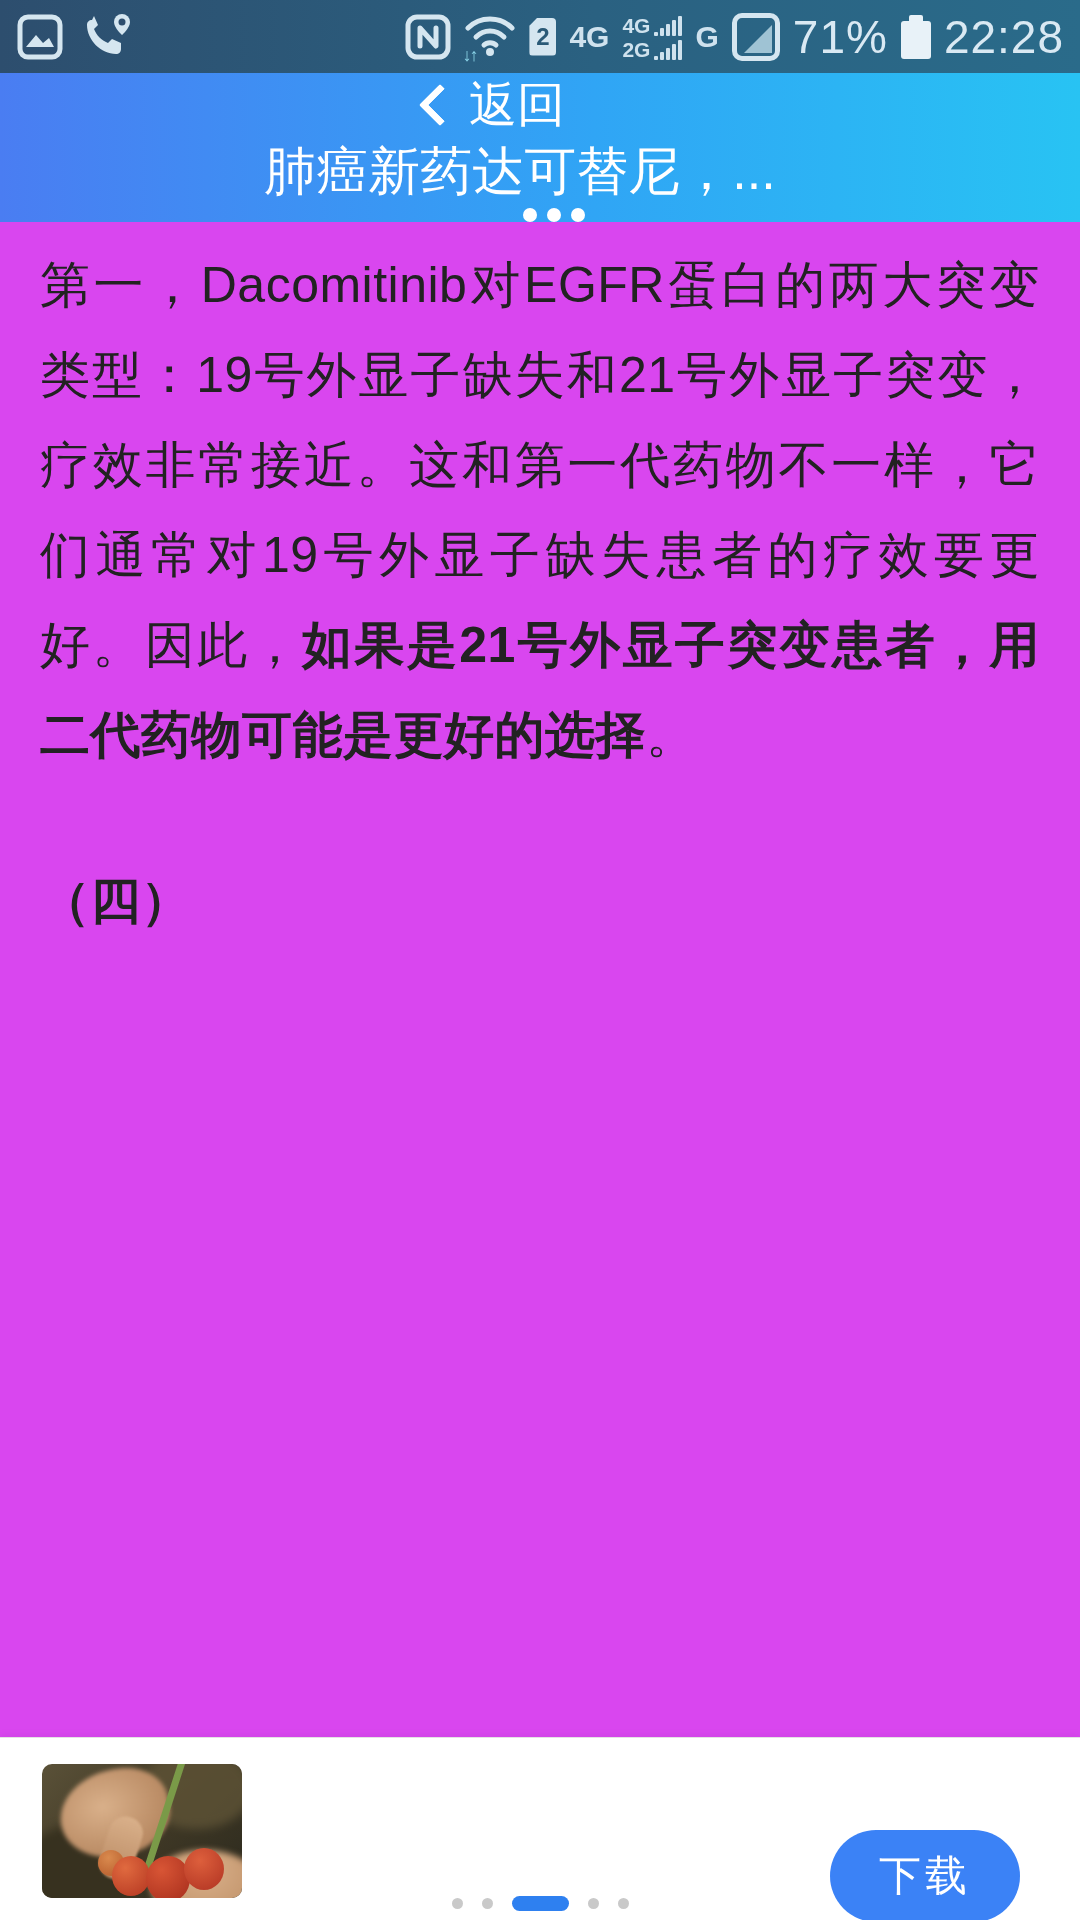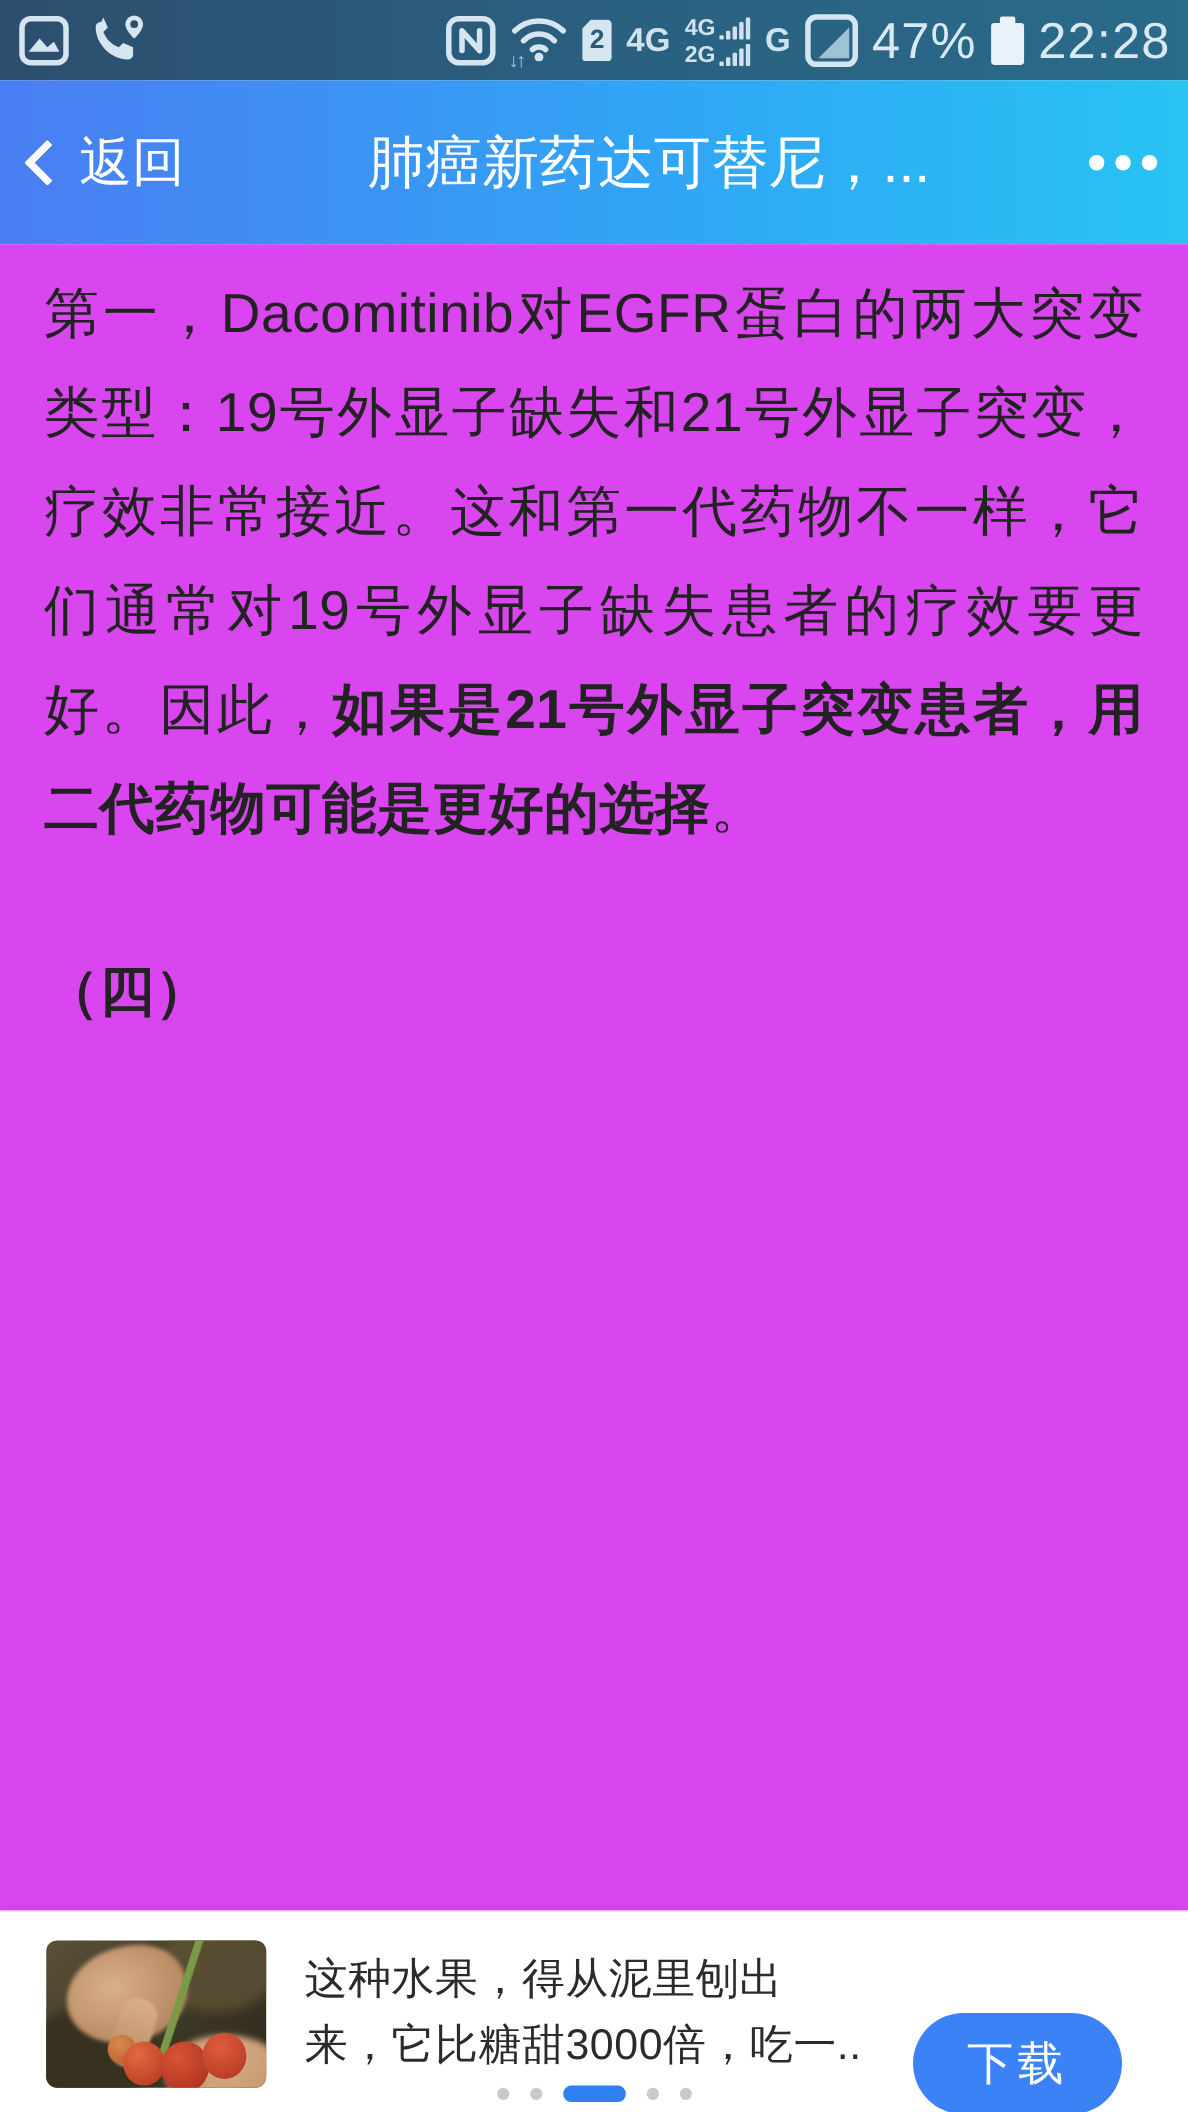--- a/index.html
+++ b/index.html
@@ -42,21 +42,21 @@
   .battery .nub{ width:14px; height:6px; background:#e8f2f8; border-radius:2px 2px 0 0; }
   .battery .body{ width:30px; height:38px; background:#e8f2f8; border-radius:3px; }
 
   .wifi-wrap{ position:relative; width:52px; height:50px; }
   .wifi-arrows{ position:absolute; left:-2px; bottom:-4px; font-size:18px; color:#8ad3e8; letter-spacing:-2px; }
 
   
   .app-header{
     position:absolute; top:73px; left:0; right:0; height:149px;
     background:linear-gradient(90deg,#4a7df2 0%,#30a5f5 55%,#28c3f3 100%);
-    display:flex; align-items:center; padding:0 28px; color:#fff;
+    display:flex; align-items:center; padding:0 48px; color:#fff;flex-direction:column;
   }
   .back-btn{ display:flex; align-items:center; gap:14px; width:230px; cursor:pointer; }
   .chevron-left{ width:30px; height:30px; border-left:7px solid #fff; border-bottom:7px solid #fff;
     transform:rotate(45deg); border-radius:2px; }
   .back-label{ font-size:48px; }
   .header-title{ flex:1; text-align:center; font-size:52px; white-space:nowrap; overflow:hidden;
     text-overflow:ellipsis; padding-right:40px; }
   .more-btn{ display:flex; gap:10px; width:90px; justify-content:flex-end; cursor:pointer; }
   .more-btn i{ width:14px; height:14px; border-radius:50%; background:#fff; display:block; }
 
@@ -169,21 +169,21 @@
             </span>
         </div>
       </div>
 
       <span class="sb-text">G</span>
 
       <div class="data-box">
           <span class="tri"></span>
         </div>
 
-      <span class="sb-big">47%</span>
+      <span class="sb-big">71%</span>
 
       <div class="battery">
         <span class="nub"></span>
           <span class="body"></span>
       </div>
 
       <span class="sb-big">22:28</span>
     </div>
   </div>
 
@@ -211,24 +211,20 @@
         <span class="blob bg2"></span>
       <span class="hand-upper"></span>
       <span class="finger"></span>
       <span class="stem"></span>
       <span class="hand-lower"></span>
       <span class="berry b4"></span>
         <span class="berry b1"></span>
         <span class="berry b2"></span>
         <span class="berry b3"></span>
     </div>
-    <div class="ad-text">
-      <div>这种水果，得从泥里刨出</div>
-      <div>来，它比糖甜3000倍，吃一..</div>
-    </div>
     <div class="download-btn">下载</div>
     <div class="page-dots">
         <span class="dot"></span>
         <span class="dot"></span>
         <span class="dot active"></span>
         <span class="dot"></span>
         <span class="dot"></span>
       </div>
   </div>
 

